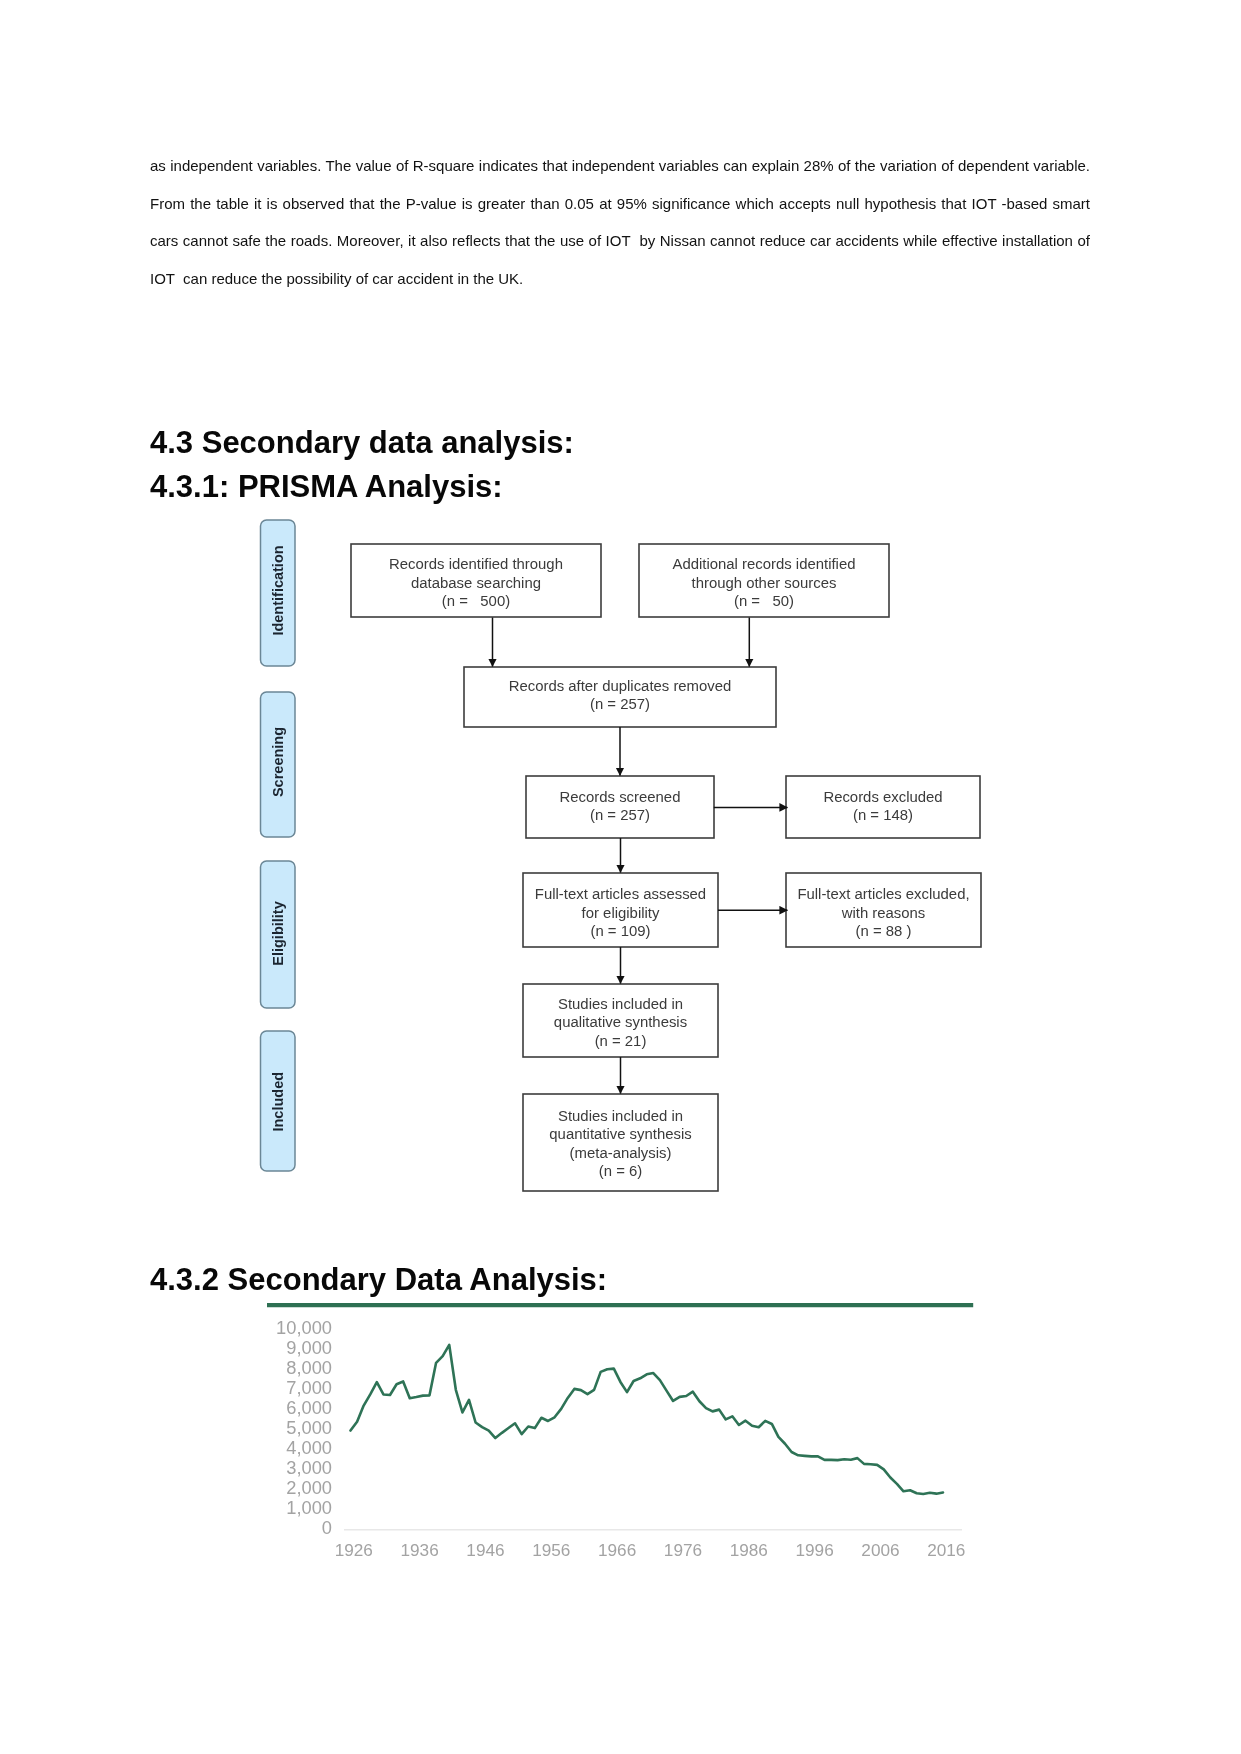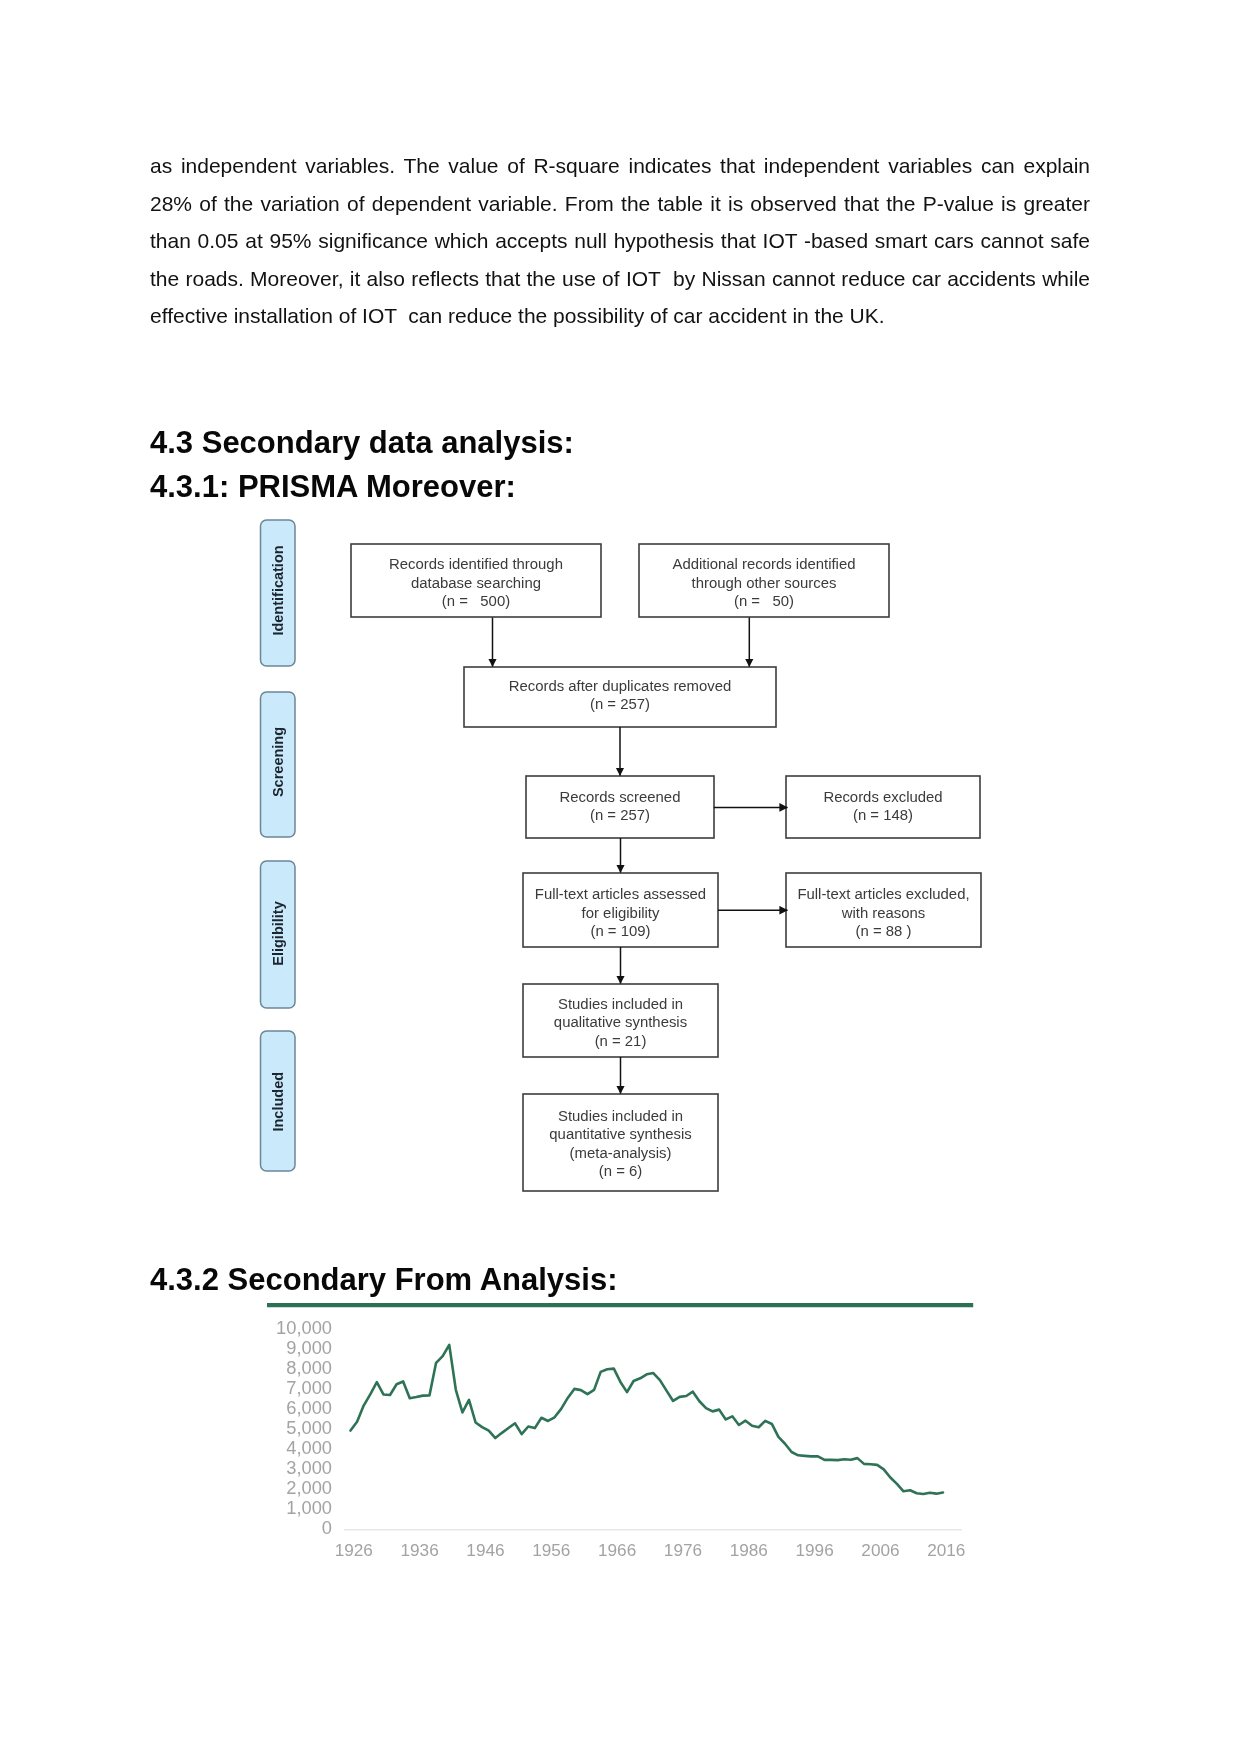--- a/index.html
+++ b/index.html
@@ -5,43 +5,43 @@
 <style>
   html,body{margin:0;padding:0;}
   body{
     width:1241px;height:1754px;background:#ffffff;
     font-family:"Liberation Sans", sans-serif;
     color:#000;overflow:hidden;position:relative;
   }
   .page{position:absolute;left:0;top:0;width:1241px;height:1754px;}
   .para{
     position:absolute;left:150px;top:147px;width:940px;
-    font-size:21px;line-height:37.6px;text-align:justify;white-space:pre-wrap;
+    font-size:15px;line-height:37.6px;text-align:justify;white-space:pre-wrap;
     color:#121212;
   }
   .h-sec{position:absolute;left:150px;font-weight:bold;font-size:31px;color:#080808;white-space:nowrap;}
   #h43{top:425px;}
   #h431{top:469px;}
   #h432{top:1262px;}
 
   
   svg.figure{position:absolute;left:0;top:0;width:1241px;height:1754px;overflow:visible;}
   .pbox-text{font-family:"Liberation Sans", sans-serif;font-size:14.9px;fill:#3b3b3b;text-anchor:middle;white-space:pre;}
   .pstage-text{font-family:"Liberation Sans", sans-serif;font-size:14.5px;font-weight:bold;fill:#1b2530;text-anchor:middle;}
   .ytick{font-family:"Liberation Sans", sans-serif;font-size:18.3px;fill:#a3a3a3;text-anchor:end;}
   .xtick{font-family:"Liberation Sans", sans-serif;font-size:17.2px;fill:#a3a3a3;text-anchor:middle;}
 </style>
 </head>
 <body>
 
 <div class="page">
   <div class="para">as independent variables. The value of R-square indicates that independent variables can explain 28% of the variation of dependent variable. From the table it is observed that the P-value is greater than 0.05 at 95% significance which accepts null hypothesis that IOT -based smart cars cannot safe the roads. Moreover, it also reflects that the use of IOT  by Nissan cannot reduce car accidents while effective installation of IOT  can reduce the possibility of car accident in the UK.</div>
   <div class="h-sec" id="h43">4.3 Secondary data analysis:</div>
-  <div class="h-sec" id="h431">4.3.1: PRISMA Moreover:</div>
-  <div class="h-sec" id="h432">4.3.2 Secondary From Analysis:</div>
+  <div class="h-sec" id="h431">4.3.1: PRISMA Analysis:</div>
+  <div class="h-sec" id="h432">4.3.2 Secondary Data Analysis:</div>
 
   <svg class="figure" id="prisma-svg" viewBox="0 0 1241 1754">
     <defs>
       <marker id="ar" markerWidth="12" markerHeight="12" refX="8.0" refY="4.3" orient="auto" markerUnits="userSpaceOnUse">
         <path d="M0,0 L8.6,4.3 L0,8.6 z" fill="#111111"></path>
       </marker>
     </defs>
     <g id="prisma-stages">
         <g>
           <rect x="260.5" y="520" width="34.5" height="146" rx="6" ry="6" fill="#cae9fb" stroke="#6b8796" stroke-width="1.5"></rect>

